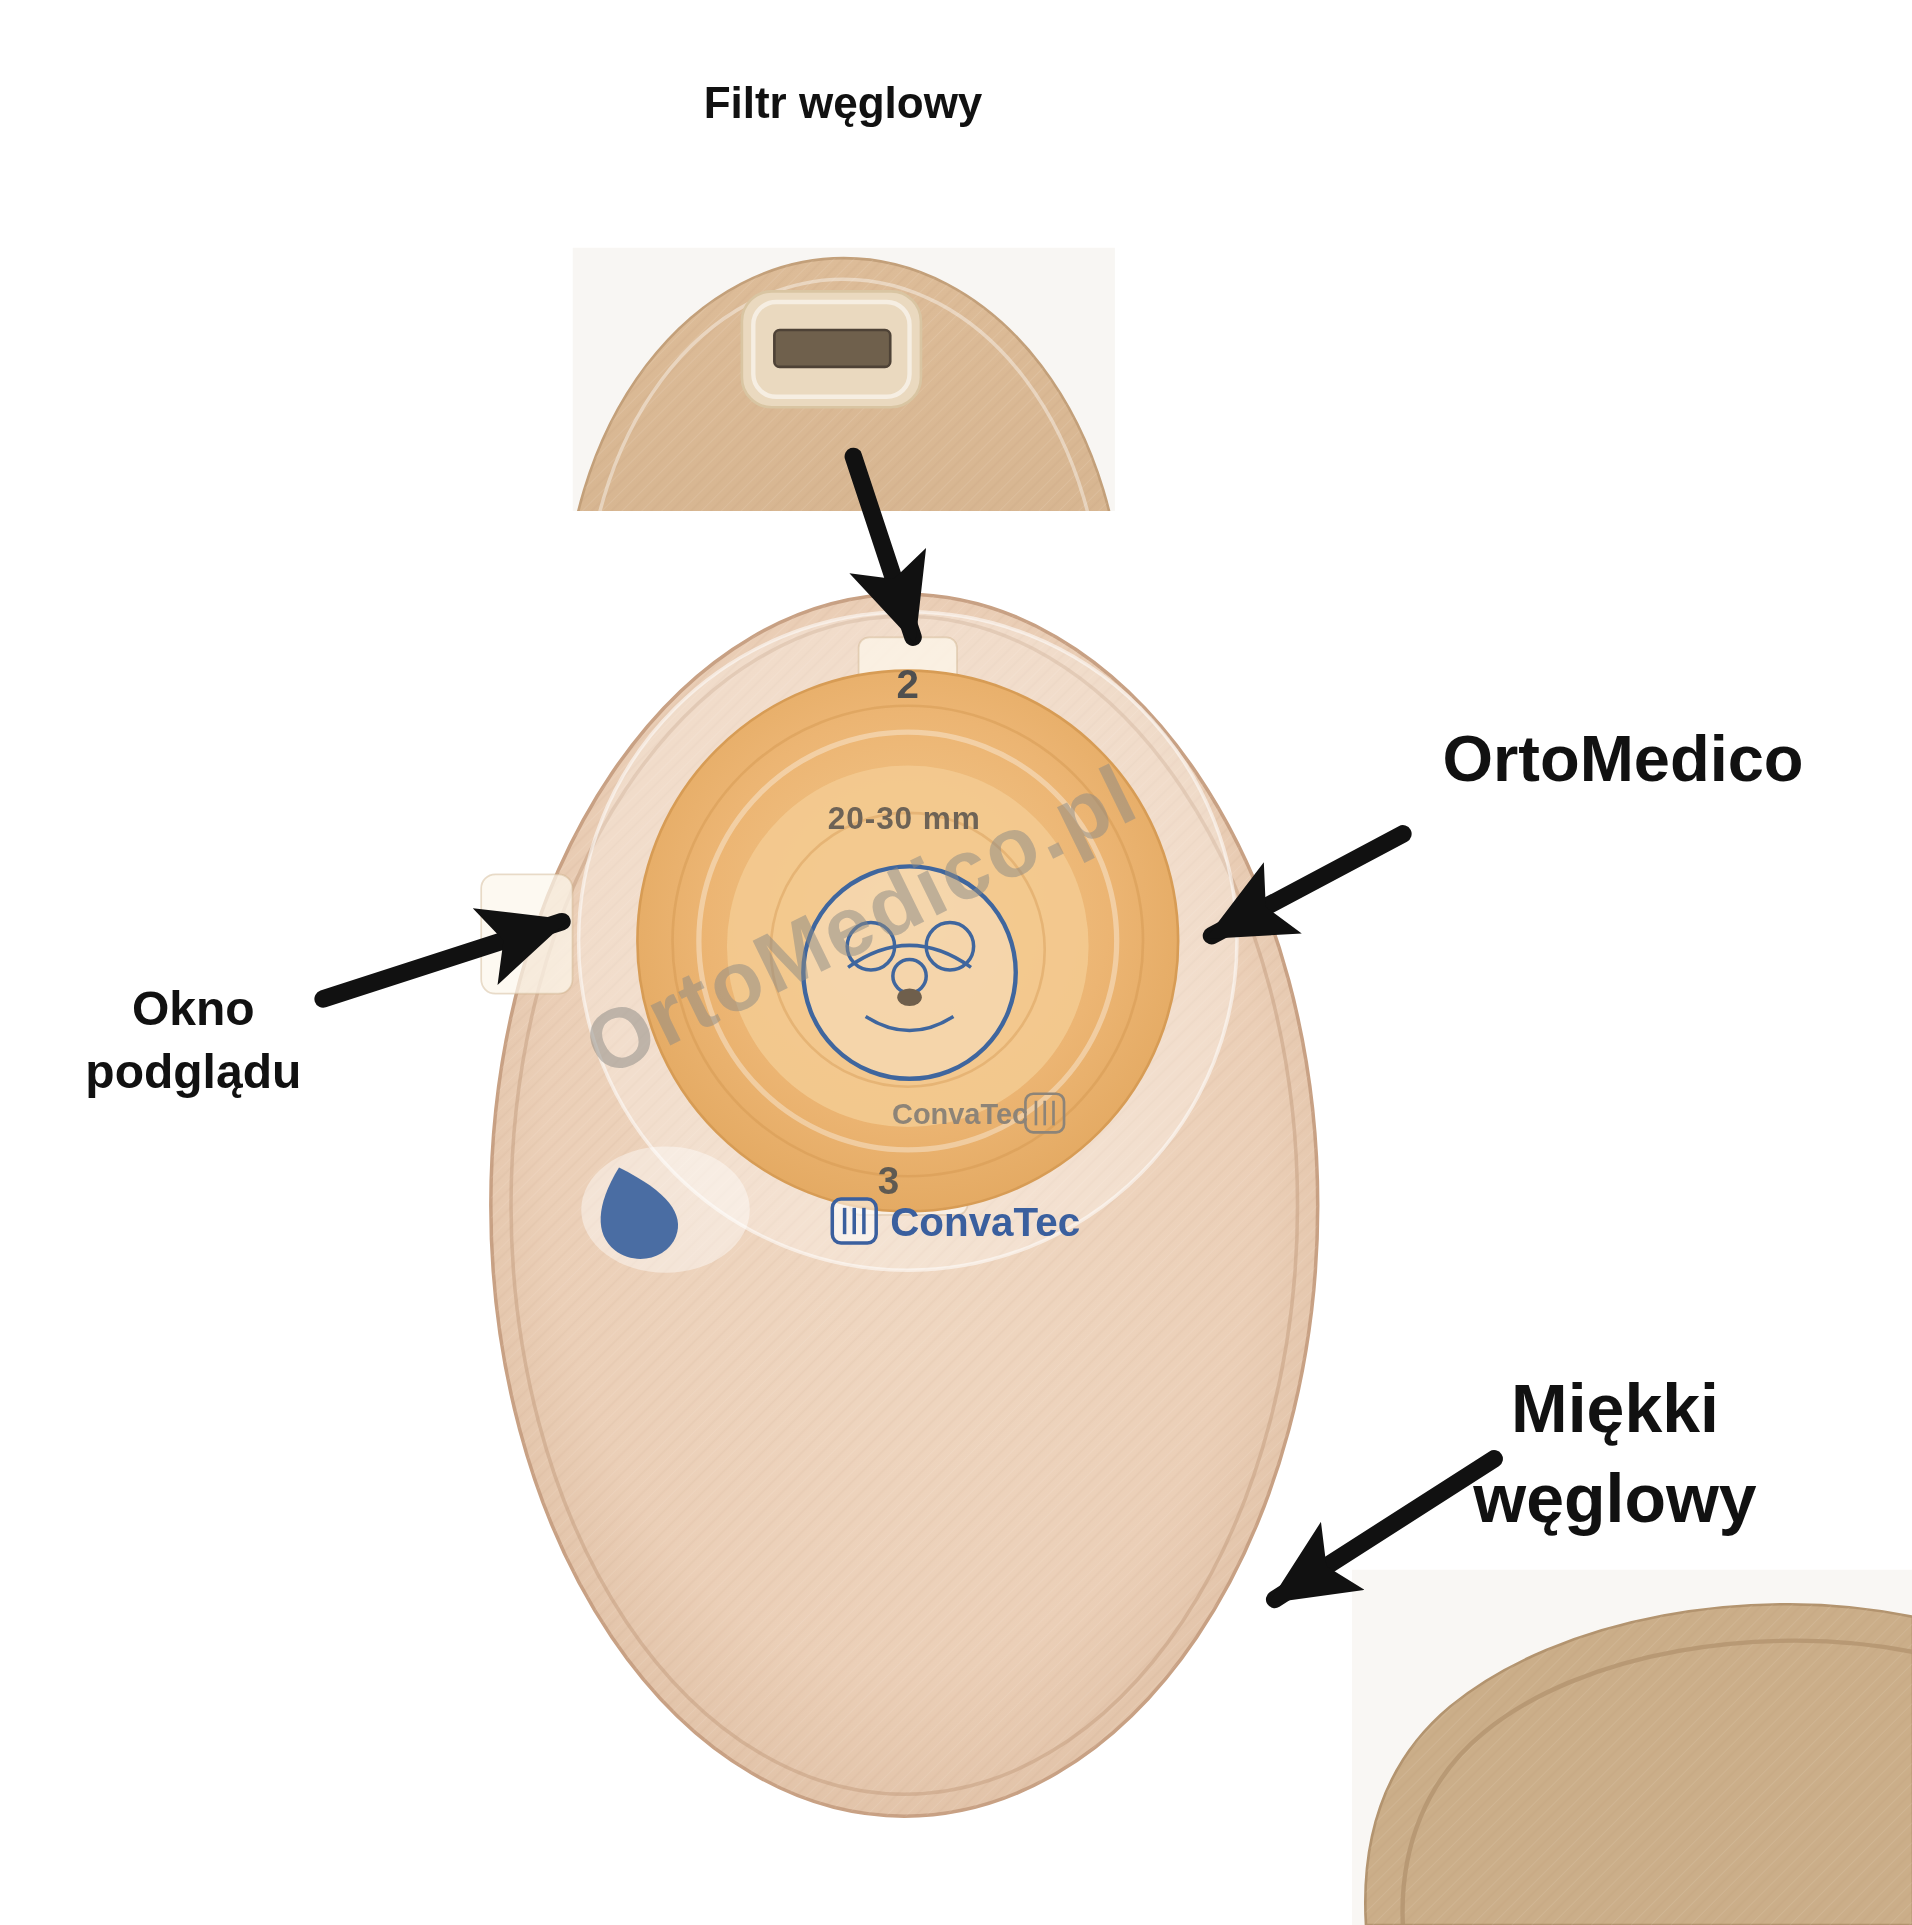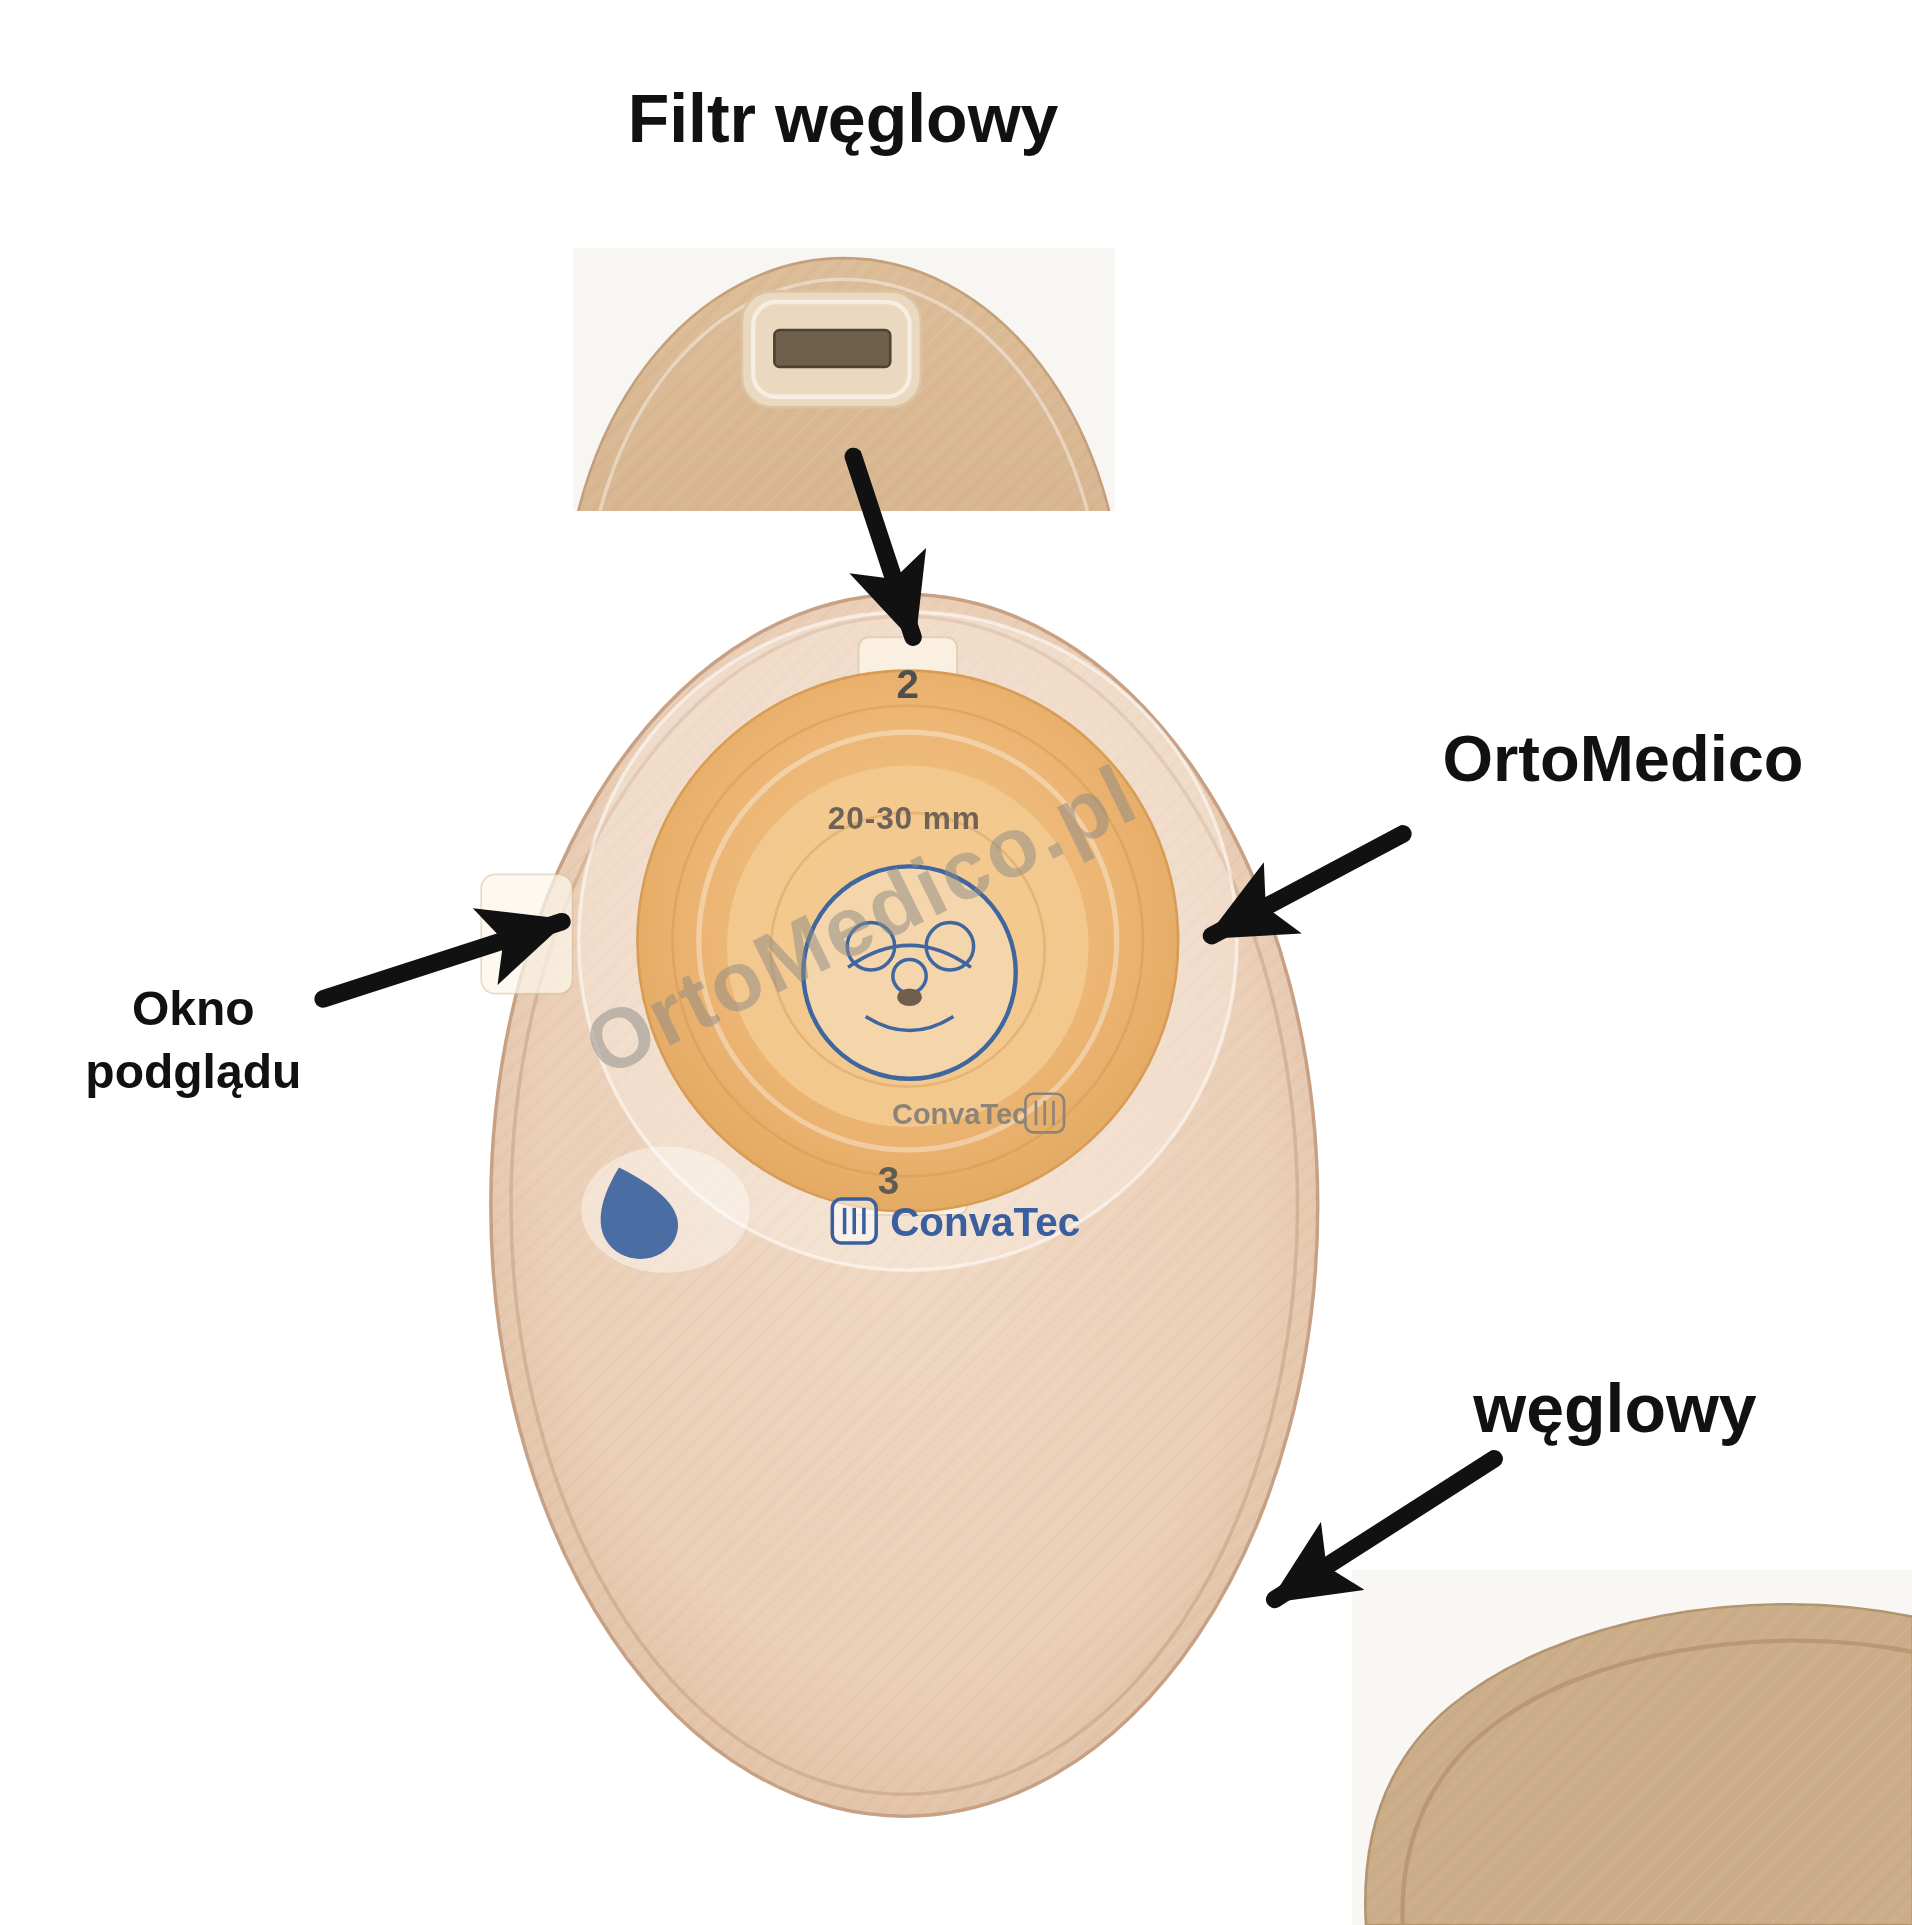--- a/index.html
+++ b/index.html
@@ -14,21 +14,21 @@
   }
   svg.diagram { position: absolute; left: 0; top: 0; width: 1913px; height: 1925px; }
   .label {
     position: absolute;
     color: #111111;
     font-weight: bold;
     text-align: center;
     line-height: 1.32;
   }
   .label span { display: block; }
-  .label-filter   { left: 492px;  top: 74px;   width: 702px; font-size: 68px; }
+  .label-filter   { left: 492px;  top: 74px;   width: 702px; font-size: 44px; }
   .label-adhesive { left: 1334px; top: 716px;  width: 578px; font-size: 65px; }
   .label-window   { left: 8.8px;   top: 977px; width: 369px; font-size: 48px; }
   .label-material { left: 1387px; top: 1364px; width: 456px; font-size: 68px; }
 </style>
 </head>
 <body>
 
 <div class="stage">
 
   <svg class="diagram" viewBox="0 0 2179 2193" xmlns="http://www.w3.org/2000/svg" font-family="Liberation Sans, sans-serif">
@@ -159,17 +159,18 @@
   <div class="label label-adhesive">
     <span>OrtoMedico</span>
   </div>
 
   <div class="label label-window">
     <span>Okno</span>
     <span>podglądu</span>
   </div>
 
   <div class="label label-material">
+    <span>Miękki</span>
     <span>węglowy</span>
   </div>
 
 </div>
 
 
 </body></html>

